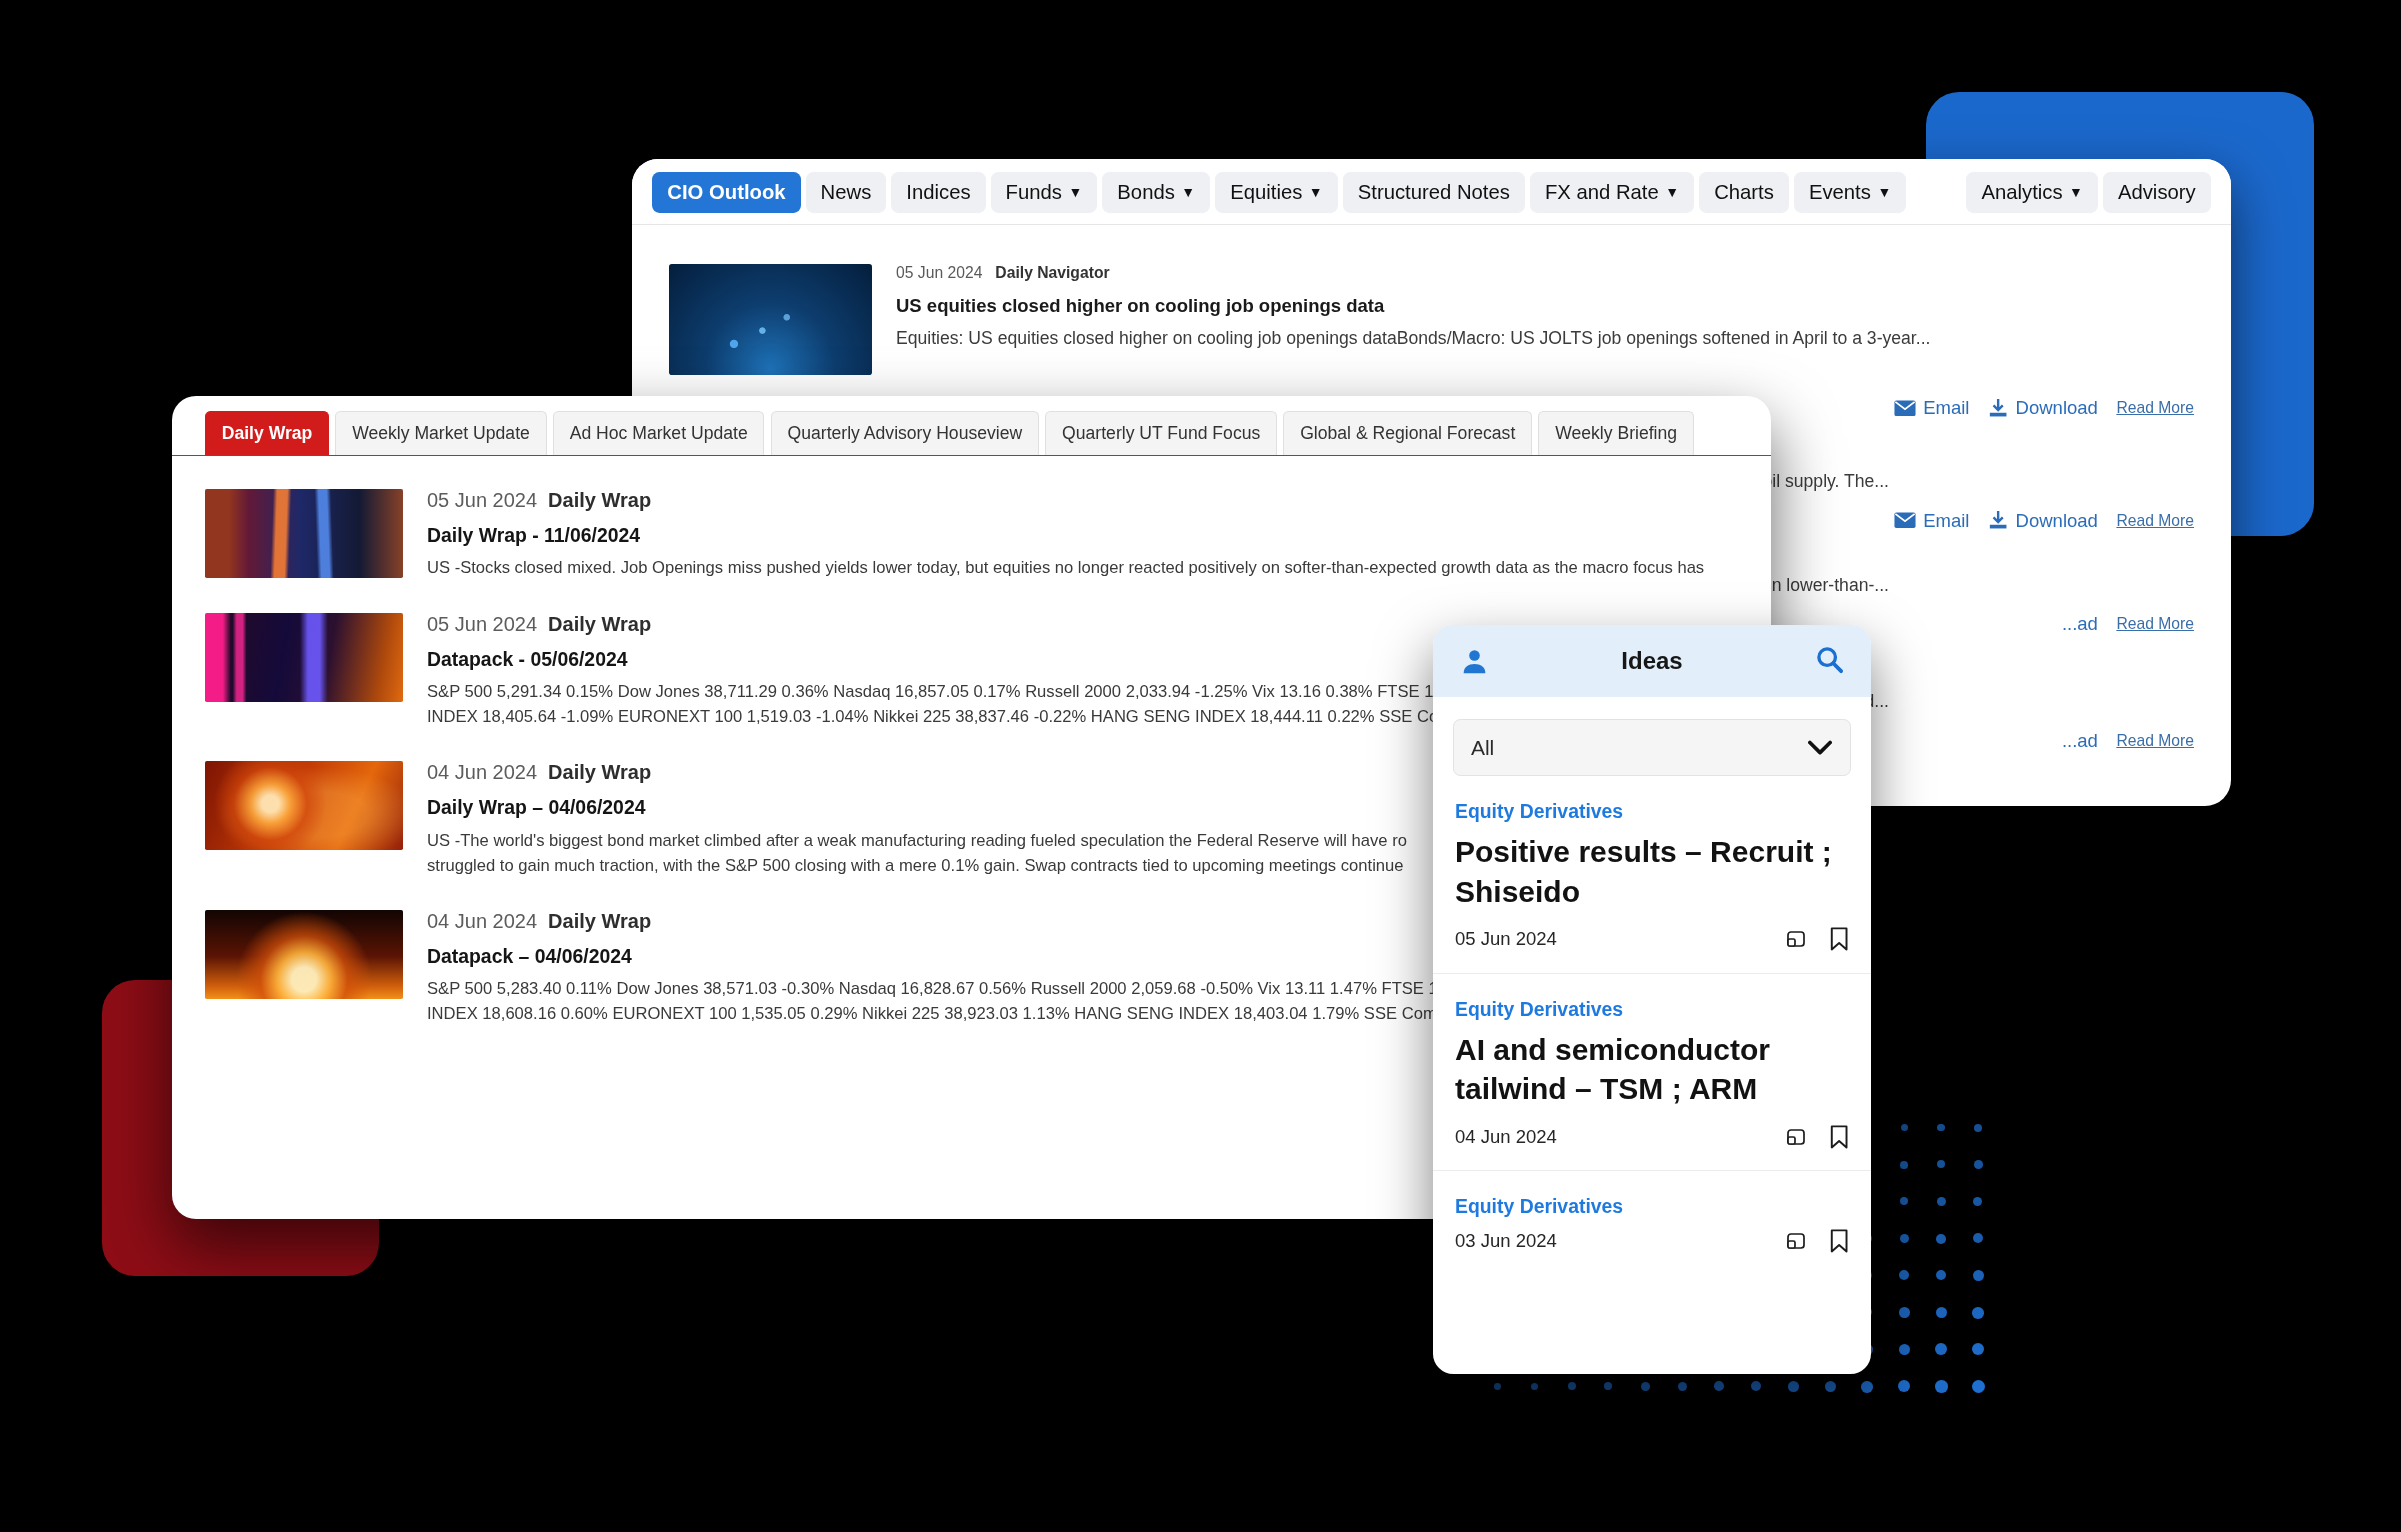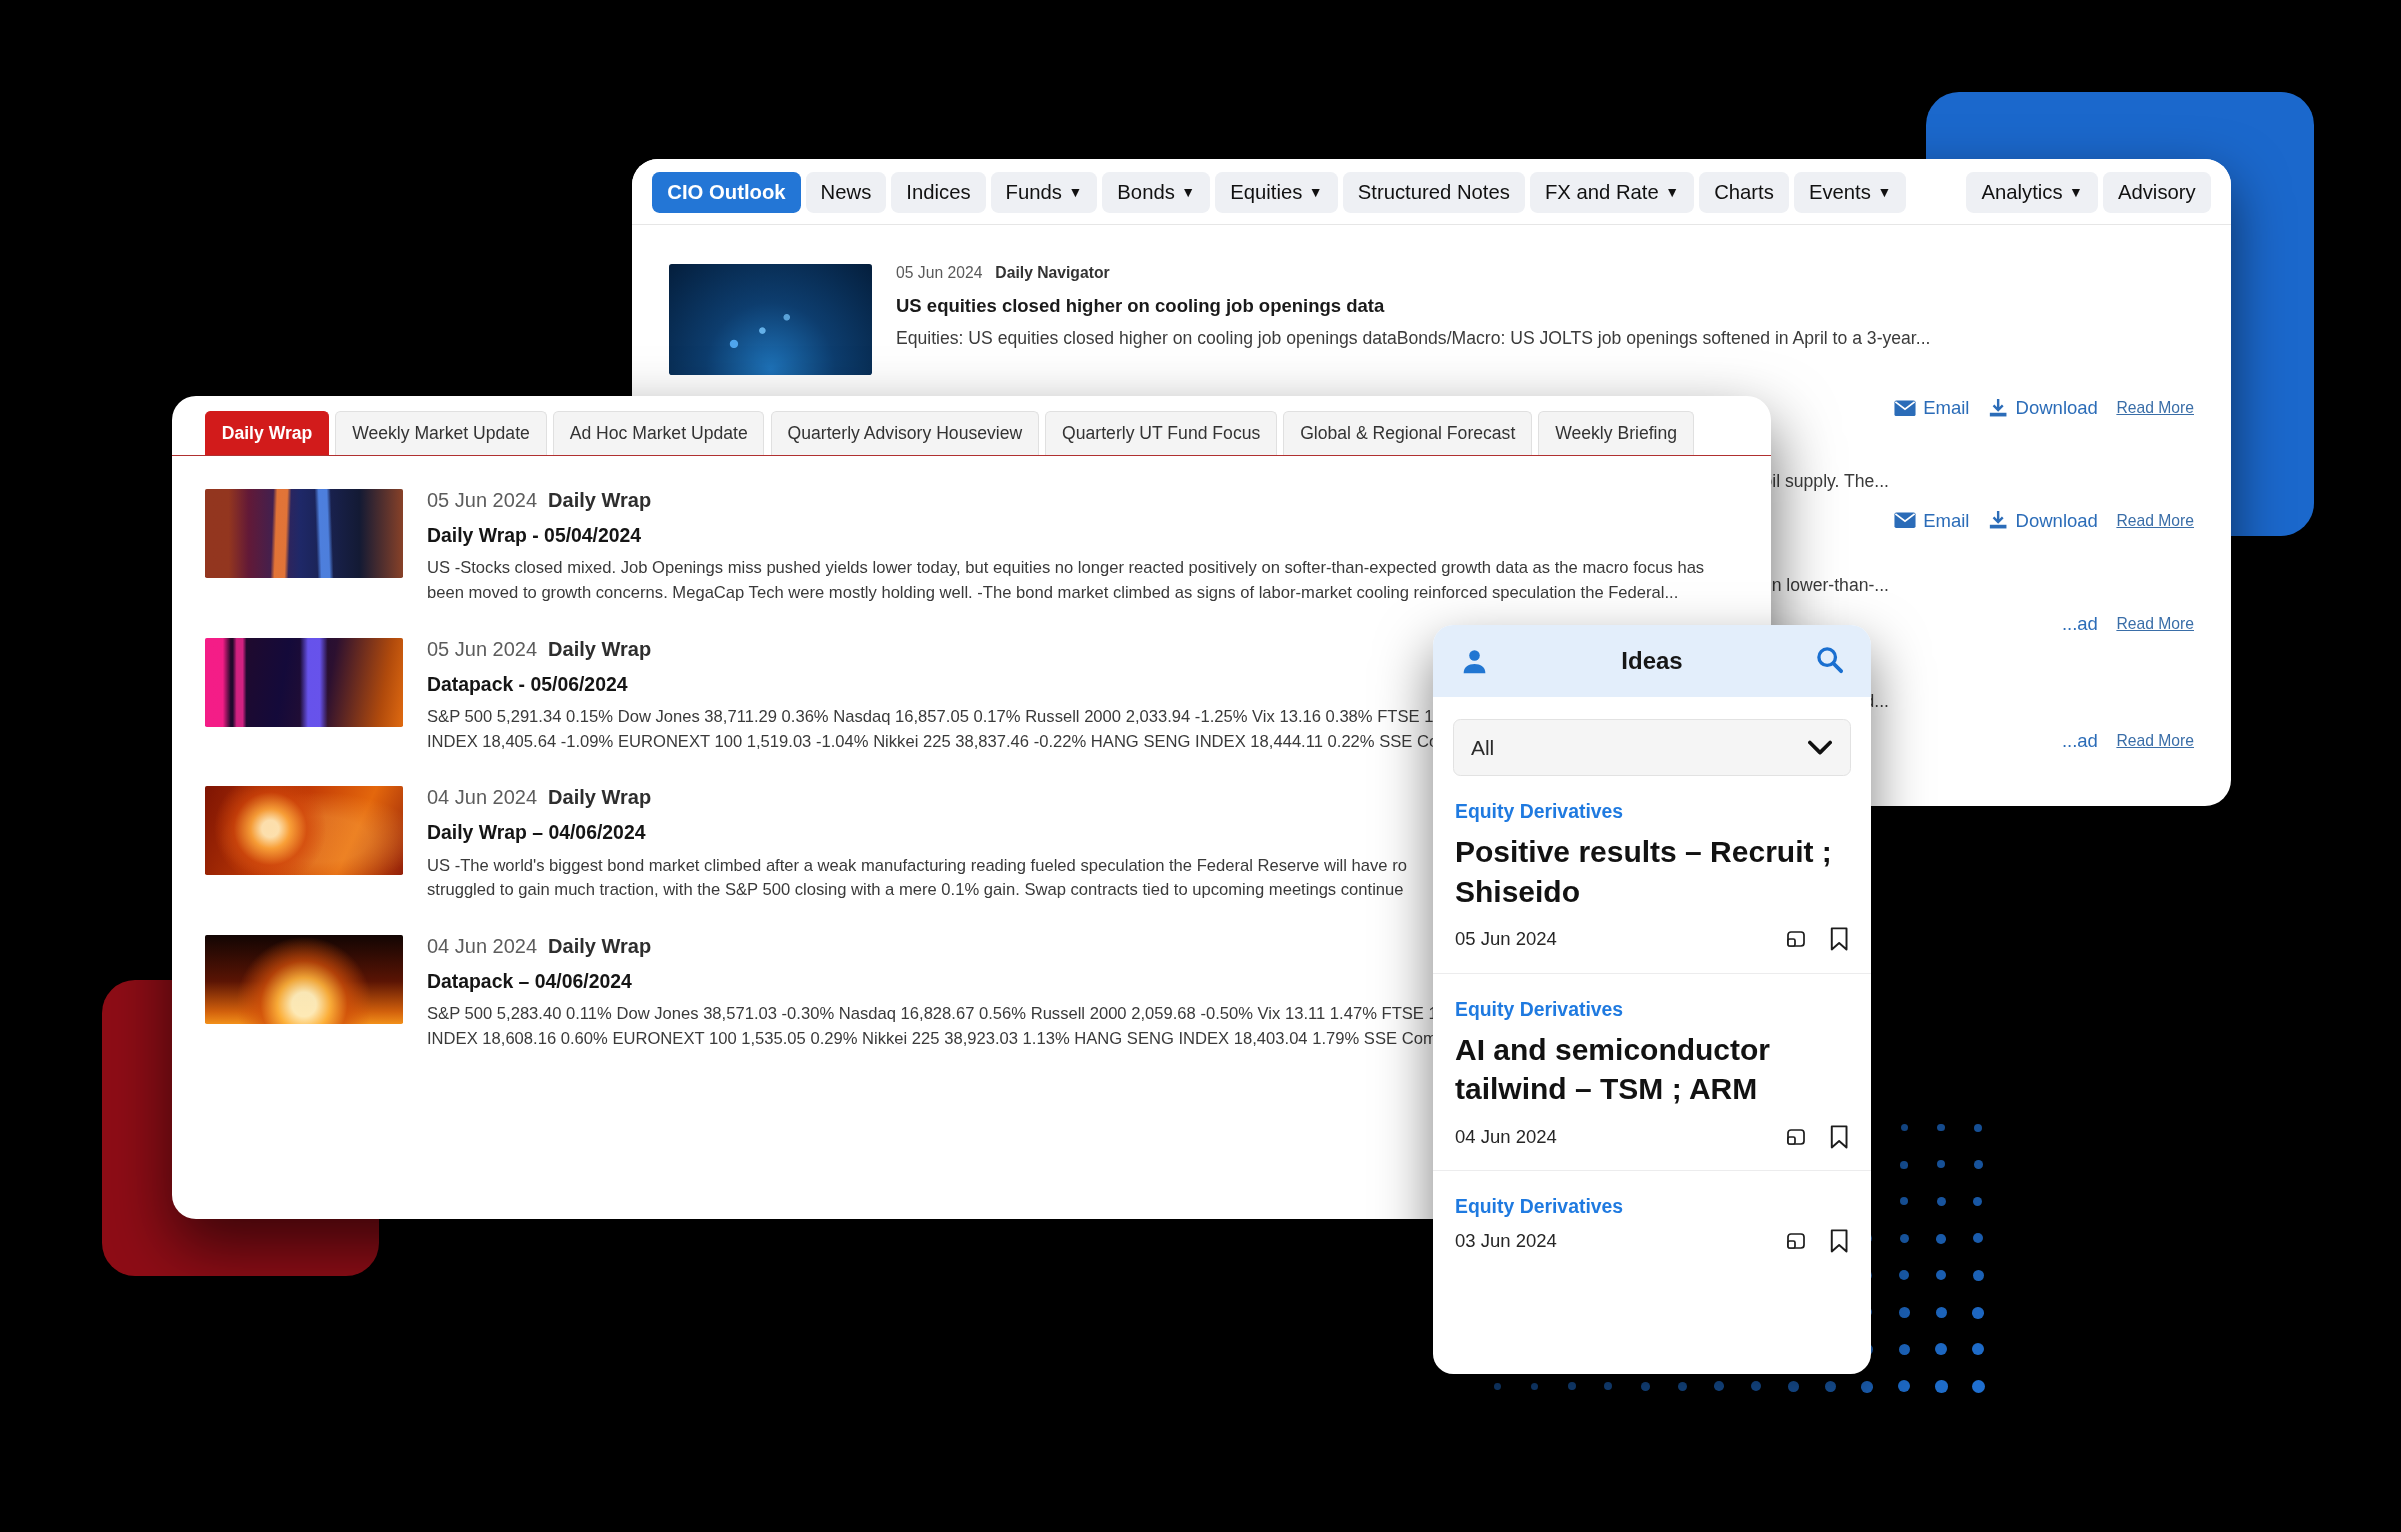--- a/index.html
+++ b/index.html
@@ -394,24 +394,23 @@
     </div>
 
     <div class="wraplist">
 
       <div class="wrap-row">
         <div class="wrap-thumb th-candles"></div>
         <div style="flex:1 1 auto;min-width:0;">
           <div class="wrap-meta">
             <span>05 Jun 2024</span><b>Daily Wrap</b>
           </div>
-          <div class="wrap-title">Daily Wrap - 05/04/2024</div>
+          <div class="wrap-title">Daily Wrap - 11/06/2024</div>
           <div class="wrap-desc">
             <span class="ln">US -Stocks closed mixed. Job Openings miss pushed yields lower today, but equities no longer reacted positively on softer-than-expected growth data as the macro focus has</span>
-            <span class="ln">been moved to growth concerns. MegaCap Tech were mostly holding well. -The bond market climbed as signs of labor-market cooling reinforced speculation the Federal...</span>
           </div>
         </div>
       </div>
 
       <div class="wrap-row">
         <div class="wrap-thumb th-lines"></div>
         <div style="flex:1 1 auto;min-width:0;">
           <div class="wrap-meta">
             <span>05 Jun 2024</span><b>Daily Wrap</b>
           </div>

